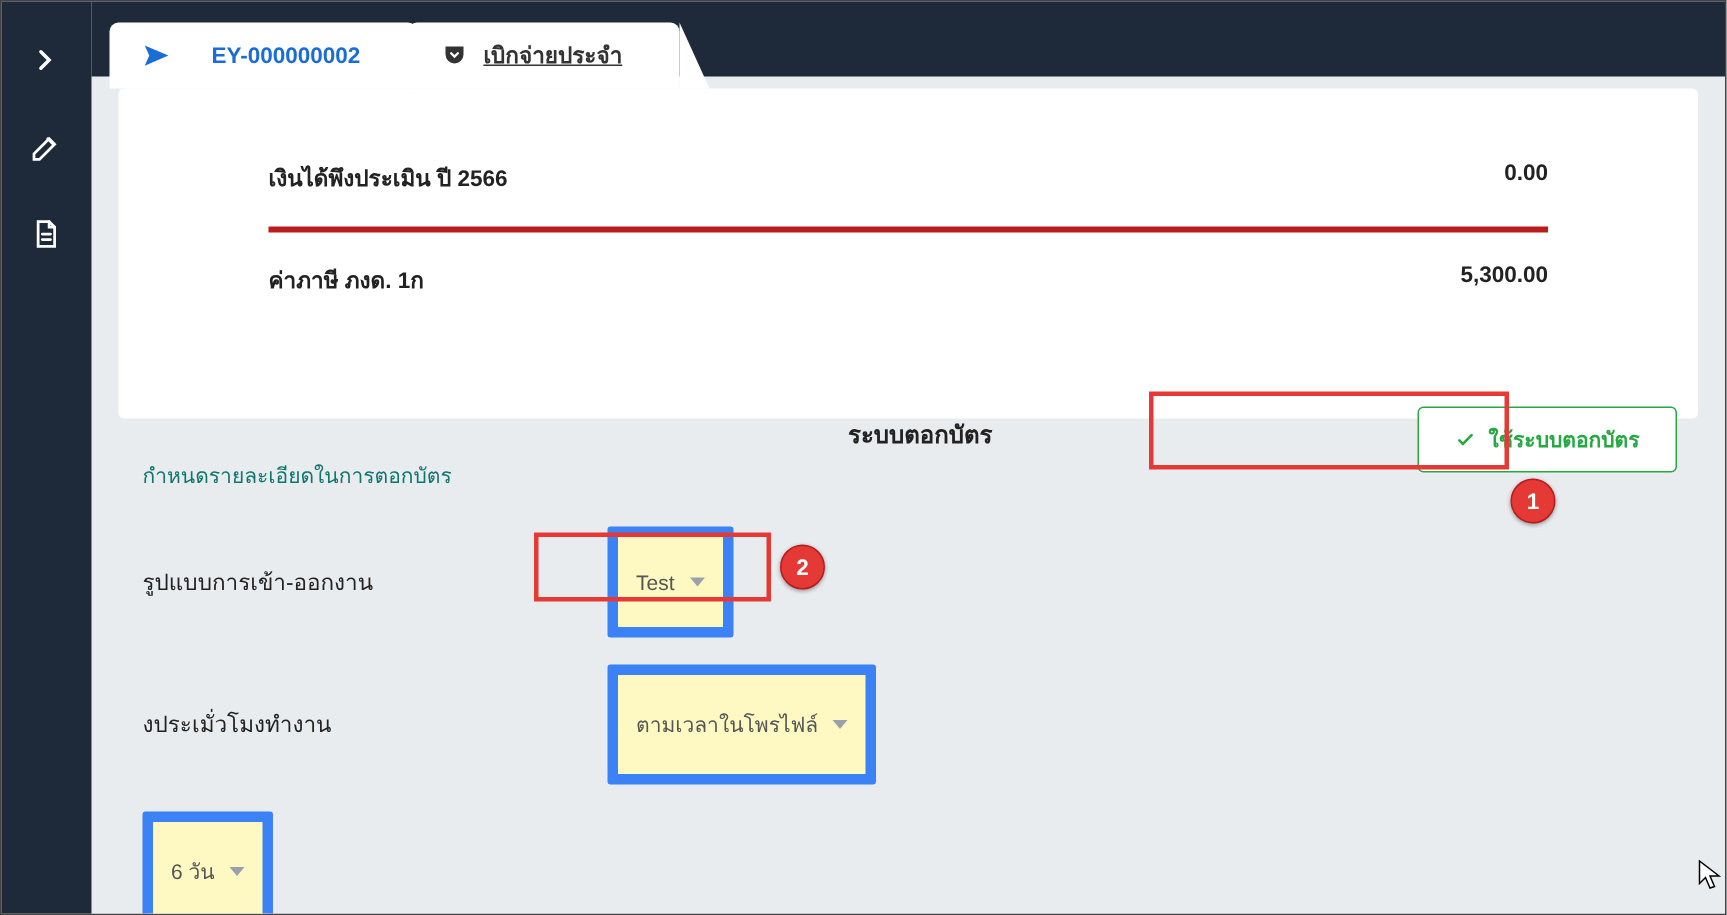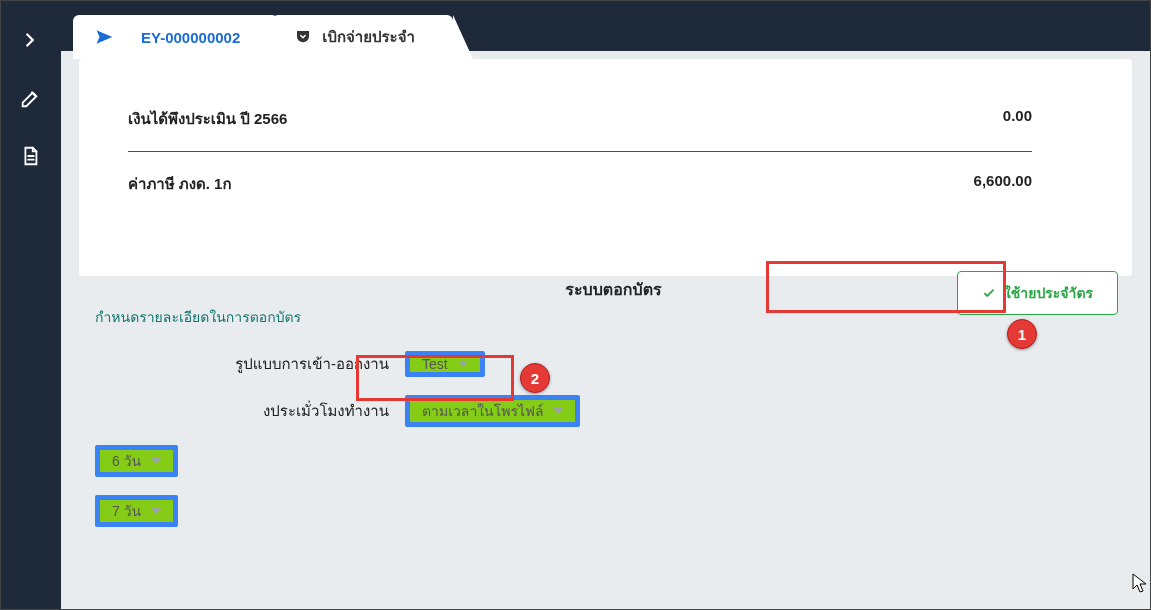--- a/index.html
+++ b/index.html
@@ -58,20 +58,21 @@
     .tab.active {
       color: #1a6dd6;
       z-index: 2;
       border-radius: 6px 6px 0 0;
       gap: 28px;
     }
     .tab.secondary {
       margin-left: -6px;
       z-index: 1;
       border-radius: 6px 6px 0 0;
+      text-decoration: underline;
     }
     .tab .tab-icon svg { display:block; }
     .tab.secondary::after{
       content:"";
       position:absolute;
       right:-20px; top:0;
       width:0; height:0;
       border-bottom:44px solid #fff;
       border-right:20px solid transparent;
     }
@@ -79,31 +80,31 @@
       position: absolute;
       left: 60px; top: 50px; right: 0; bottom: 0;
       background: #e9ecef;
       overflow: hidden;
     }
     .card {
       position: absolute;
       left: 18px; right: 18px; top: 8px;
       background: #fff;
       border-radius: 4px;
-      padding: 0 100px 60px 49px;
+      padding: 0 100px 60px 100px;
     }
     .summary-row {
       display: flex;
       justify-content: space-between;
       padding: 20px 0;
       font-size: 15px;
       color: #222;
       font-weight: 600;
     }
-    .summary-row + .summary-row { border-top: 1px solid #b91c1c; }
+    .summary-row + .summary-row { border-top: 4px solid #b91c1c; }
 
     .section-header {
       position: absolute;
       left: 34px; top: 226px;
       right: 18px;
     }
     .section-title {
       font-size: 16px;
       font-weight: 700;
       color: #222;
@@ -135,30 +136,29 @@
       position: absolute;
       left: 34px; right: 18px; top: 300px;
     }
     .form-row {
       display: flex;
       align-items: center;
       margin-bottom: 18px;
     }
     .form-label {
       width: 310px;
-      text-align: right;
-      padding-right: 16px;
+      padding-right: 32px;
       font-size: 15px;
       color: #222;
       font-weight: 500;
     }
     .select-box {
-      border: 5px solid #3b82f6;
-      background: #84cc16;
-      padding: 0 12px;
+      border: 7px solid #3b82f6;
+      background: #fef9c3;
+      padding: 22px 12px;
       font-size: 14px;
       color: #555;
       display: inline-flex;
       align-items: center;
       gap: 10px;
       border-radius: 2px;
       min-width: 80px;
       cursor: pointer;
     }
     .select-box.wide { min-width: 155px; }
@@ -248,34 +248,34 @@
 
 <div class="content-area">
 
   <div class="card">
     <div class="summary-row" style="padding-top:48px;">
       <span>เงินได้พึงประเมิน ปี 2566</span>
       <span>0.00</span>
     </div>
     <div class="summary-row">
       <span>ค่าภาษี ภงด. 1ก</span>
-      <span>6,600.00</span>
+      <span>5,300.00</span>
     </div>
   </div>
 
   <div class="section-header">
     <div class="section-title">ระบบตอกบัตร</div>
     <div class="section-sub">กำหนดรายละเอียดในการตอกบัตร</div>
     <button class="enable-btn">
       <span>
         <svg width="14" height="14" viewBox="0 0 24 24" fill="none" stroke="#28a745" stroke-width="3" stroke-linecap="round">
             <path d="M5 13l4 4L19 7"></path>
           </svg>
       </span>
-      <span>ใช้ายประจำัตร</span>
+      <span>ใช้ระบบตอกบัตร</span>
     </button>
   </div>
 
   <div class="form-rows">
     <div class="form-row">
       <div class="form-label">รูปแบบการเข้า-ออกงาน</div>
       <div class="select-box">
         <span>Test</span>
         <span class="caret"></span>
       </div>

